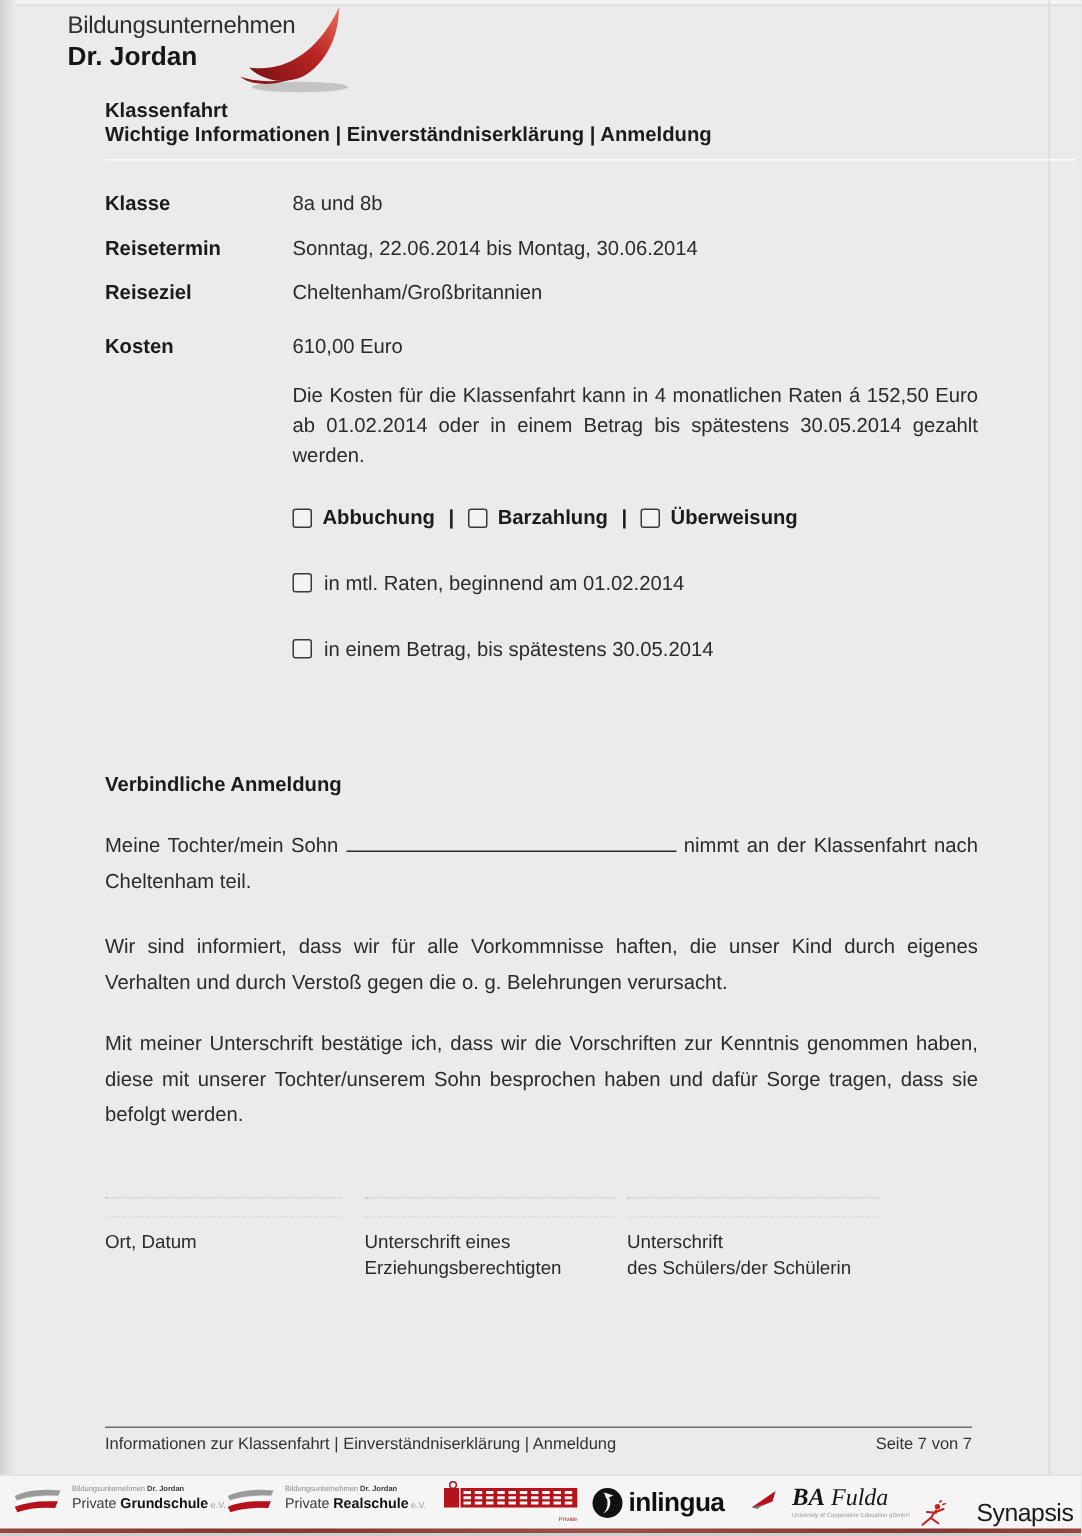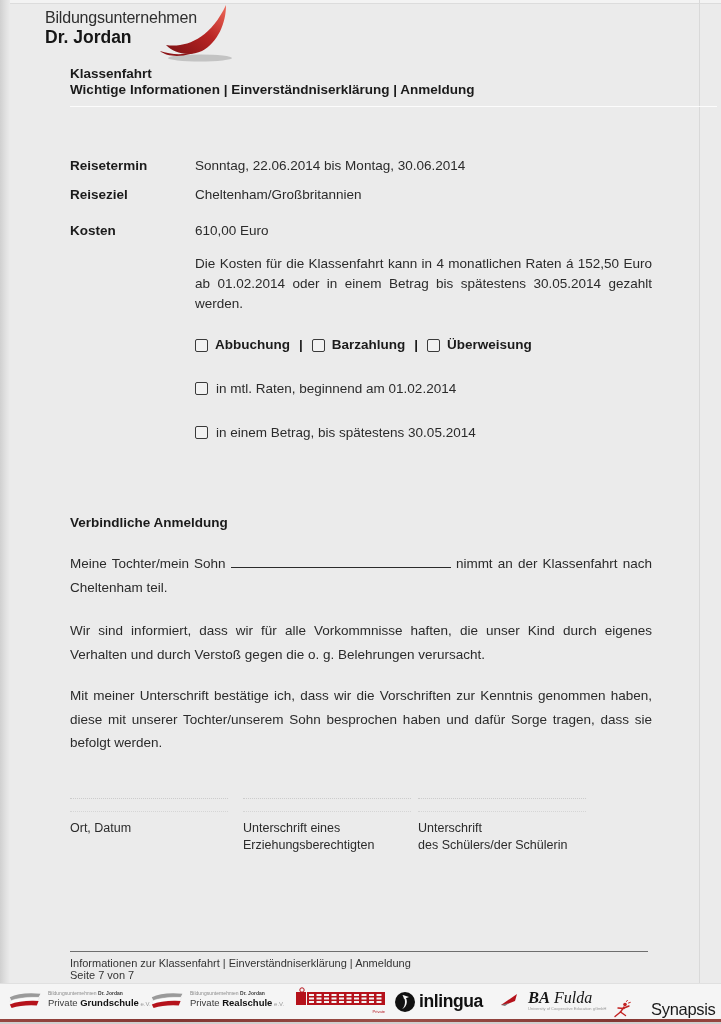--- a/index.html
+++ b/index.html
@@ -59,21 +59,21 @@
   .sig2 { left:243px; width:168px; }
   .sig3 { left:418px; width:168px; }
   .sig-lines { height:15px; border-top:1px dotted #cccccc; }
   .sig-lines div { margin-top:12px; border-top:1px dotted #d5d5d5; }
   .sig-label { margin-top:7px; font-size:12.5px; line-height:17px; color:#2b2b2b; }
   .sig-label span { display:block; }
 
   
   .footer-rule { left:70px; top:951px; width:578px; height:1px; background:#6e6e6e; }
   .footer { left:70px; top:957px; width:578px; display:flex; justify-content:space-between;
-            font-size:11px; color:#333;flex-direction:column; }
+            font-size:11px; color:#333; }
 
   
   .partners { left:0; top:983px; width:721px; height:36px; background:#f5f5f5; border-top:1px solid #e0e0e0; }
   .partner { position:absolute; }
   .p-jordan { display:flex; align-items:center; gap:4px; }
   .pj1 { left:8px; top:5px; } .pj2 { left:150px; top:5px; }
   .p-jordan .t1 { display:block; font-size:5px; color:#8a8a8a; line-height:7px; }
   .p-jordan .t1 b { color:#3c3c3c; }
   .p-jordan .t2 { display:block; font-size:9.5px; color:#3a3a3a; line-height:11px; }
   .p-jordan .t2 b { color:#111; }
@@ -126,20 +126,24 @@
     <path d="M2 50 C16 55 34 54 46 47 C30 57 10 57 2 50 Z" fill="#8e1518"></path>
     <path d="M8 44 C28 47 52 38 68 4 C68 22 60 41 44 50 C30 56 16 52 8 44 Z" fill="url(#redg)"></path>
   </svg>
 
   <div class="abs title">
     <span>Klassenfahrt</span>
     <span>Wichtige Informationen | Einverständniserklärung | Anmeldung</span>
   </div>
   <div class="abs title-divider"></div>
 
+  <div class="abs field f0">
+    <span class="flabel">Klasse</span>
+    <span class="fvalue">8a und 8b</span>
+  </div>
   <div class="abs field f1">
     <span class="flabel">Reisetermin</span>
     <span class="fvalue">Sonntag, 22.06.2014 bis Montag, 30.06.2014</span>
   </div>
   <div class="abs field f2">
     <span class="flabel">Reiseziel</span>
     <span class="fvalue">Cheltenham/Großbritannien</span>
   </div>
   <div class="abs field f3">
     <span class="flabel">Kosten</span>

